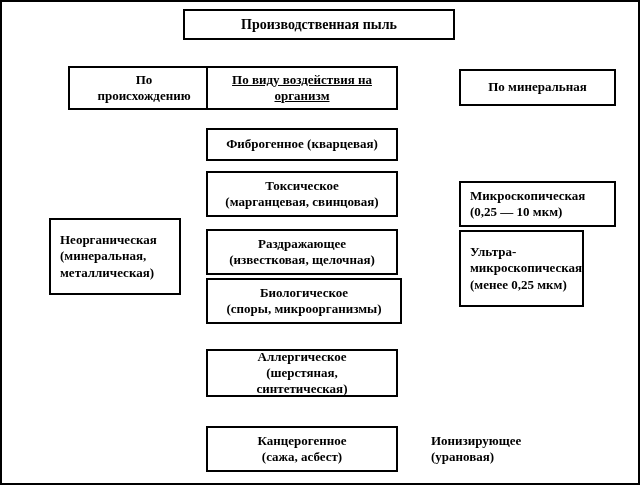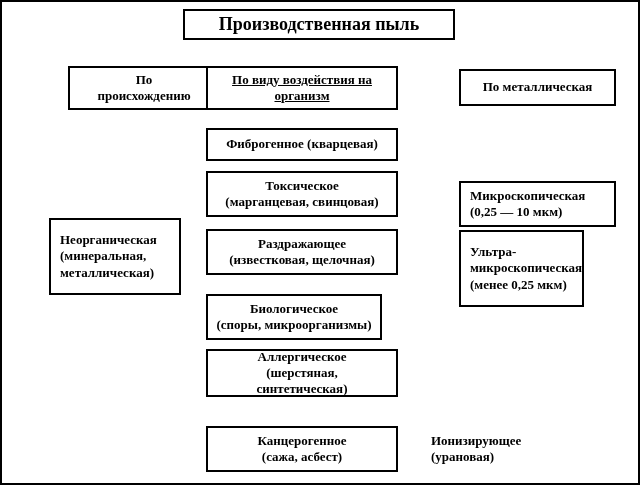--- a/index.html
+++ b/index.html
@@ -38,52 +38,52 @@
   .left {
     justify-content: flex-start;
     text-align: left;
     padding-left: 9px;
     padding-right: 4px;
   }
   .noborder {
     border: none;
   }
   .title {
-    font-size: 18px;
+    font-size: 14px;
   }
 </style>
 </head>
 <body>
 
 <div class="canvas">
 
   <div class="box center title" style="left:181px; top:7px; width:272px; height:31px;">Производственная пыль</div>
 
   <div class="box center" style="left:25px; top:64px; width:152px; height:44px;margin-left:41px;">По
 происхождению</div>
 
   <div class="box center" style="left:204px; top:64px; width:192px; height:44px;text-decoration:underline;">По виду воздействия на
 организм</div>
 
-  <div class="box center" style="left:457px; top:67px; width:157px; height:37px;">По металлическая</div>
+  <div class="box center" style="left:457px; top:67px; width:157px; height:37px;">По минеральная</div>
 
 
   <div class="box left" style="left:47px; top:216px; width:132px; height:77px;">Неорганическая
 (минеральная,
 металлическая)</div>
 
   <div class="box center" style="left:204px; top:126px; width:192px; height:33px;">Фиброгенное (кварцевая)</div>
 
   <div class="box center" style="left:204px; top:169px; width:192px; height:46px;">Токсическое
 (марганцевая, свинцовая)</div>
 
   <div class="box center" style="left:204px; top:227px; width:192px; height:46px;">Раздражающее
 (известковая, щелочная)</div>
 
-  <div class="box center" style="left:204px; top:292px; width:176px; height:46px;">Биологическое
+  <div class="box center" style="left:204px; top:276px; width:196px; height:46px;">Биологическое
 (споры, микроорганизмы)</div>
 
   <div class="box center" style="left:204px; top:347px; width:192px; height:48px;">Аллергическое
 (шерстяная,
 синтетическая)</div>
 
   <div class="box center" style="left:204px; top:424px; width:192px; height:46px;">Канцерогенное
 (сажа, асбест)</div>
 
 

